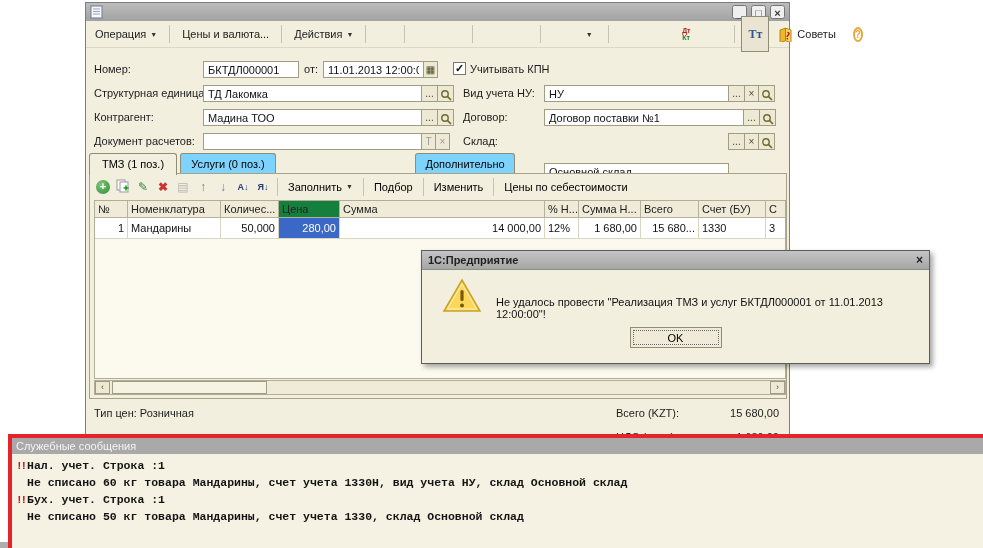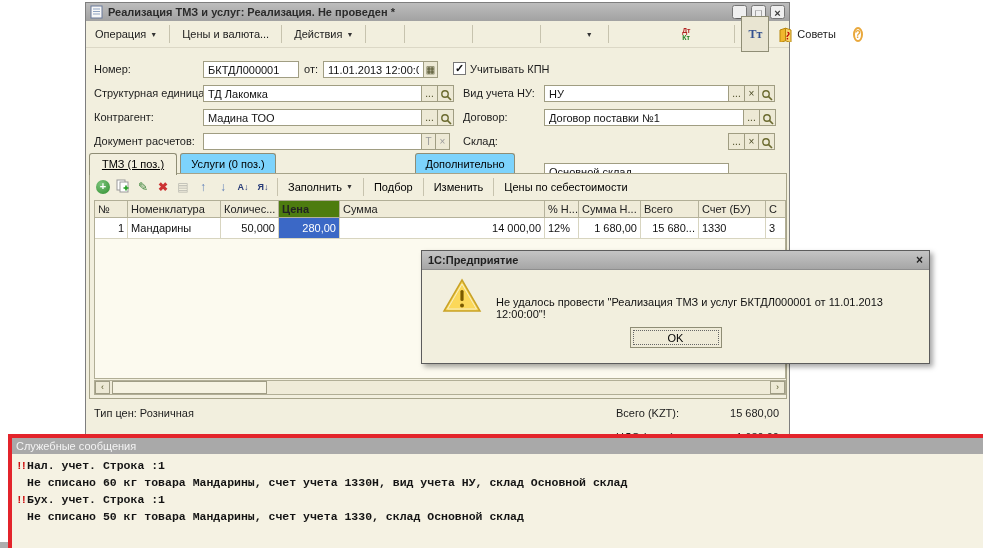--- a/index.html
+++ b/index.html
@@ -45,39 +45,39 @@
           font-size:10px; line-height:14px; text-align:center; color:#4a4a24; padding:0; }
   .fbtn.narrow { width:15px; }
   .fbtn svg { display:block; margin:2px auto 0; }
   .chk { position:absolute; width:13px; height:13px; background:#fff; border:1px solid #777;
          font-size:11px; line-height:11px; text-align:center; color:#111; font-weight:bold; }
 
   
   .tab { position:absolute; top:150px; height:21px; background:#7dd3fc; border:1px solid #8f8d75;
          border-bottom:none; border-radius:3px 3px 0 0; font-size:11px; text-align:center;
          padding-top:4px; z-index:2; white-space:nowrap; overflow:hidden; }
-  .tab.active { background:#F2EFDE; height:22px; z-index:4;text-decoration:underline; }
+  .tab.active { background:#F2EFDE; height:22px; z-index:4; }
   .panel { position:absolute; left:3px; top:170px; width:698px; height:226px;
            border:1px solid #a6a389; background:#F2EFDE; z-index:3; }
   .tblbar { position:absolute; left:4px; top:2px; height:21px; display:flex; align-items:center; gap:2px; }
   .tbtn { background:none; border:none; font:11px "Liberation Sans", sans-serif; padding:2px 5px;
           display:flex; align-items:center; gap:4px; white-space:nowrap; }
   .mini { width:18px; height:17px; background:none; border:none; padding:0; font-size:12px;
           display:flex; align-items:center; justify-content:center; }
   .addc { width:14px; height:14px; border-radius:50%; background:radial-gradient(circle at 35% 30%,#7cc47c,#2f8f2f);
           color:#fff; font-size:11px; line-height:13px; text-align:center; font-weight:bold; }
   .sortg { font-size:9px; font-weight:bold; color:#283c78; }
 
   
   .tblwrap { position:absolute; left:4px; top:26px; width:692px; height:179px;
              background:#FCFAEF; border:1px solid #b1ae96; overflow:hidden; }
   .trow { display:flex; }
   .th { height:17px; background:#EFEBD8; border-right:1px solid #b5b29b; border-bottom:1px solid #b5b29b;
         font-size:11px; padding:2px 3px 0; overflow:hidden; white-space:nowrap; color:#222; }
-  .th.selcol { background:#4d7c0f;font-weight:bold; }
+  .th.selcol { background:#15803d; }
   .td { height:21px; background:#fff; border-right:1px solid #d8d5c0; border-bottom:1px solid #d8d5c0;
         font-size:11px; padding:4px 3px 0; overflow:hidden; white-space:nowrap; color:#111; }
   .num { text-align:right; }
   .td.selcell { background:#3B68C6; color:#fff; }
   .c0{width:33px;flex:none}.c1{width:93px;flex:none}.c2{width:58px;flex:none}.c3{width:61px;flex:none}
   .c4{width:205px;flex:none}.c5{width:34px;flex:none}.c6{width:62px;flex:none}.c7{width:58px;flex:none}
   .c8{width:67px;flex:none}.c9{width:21px;flex:none;border-right:none}
 
   
   .hscroll { position:absolute; left:4px; top:206px; width:692px; height:15px;
@@ -125,21 +125,20 @@
 
   <div class="win">
 
     <div class="titlebar">
       <span class="doc-ico">
         <svg width="13" height="14">
             <rect x="1" y="1" width="11" height="12" fill="#f8f8f8" stroke="#6a7b9b"></rect>
             <path d="M3 4h7M3 6.5h7M3 9h7" stroke="#8fa3c2" stroke-width="1"></path>
           </svg>
       </span>
-      <span class="title">Реализация ТМЗ и услуг: Реализация. Не проведен *</span>
       <span class="winbtns">
         <button class="winbtn">_</button>
         <button class="winbtn">□</button>
         <button class="winbtn">×</button>
       </span>
     </div>
 
     <div class="toolbar">
       <button class="flatbtn">
         <span>Операция</span>

